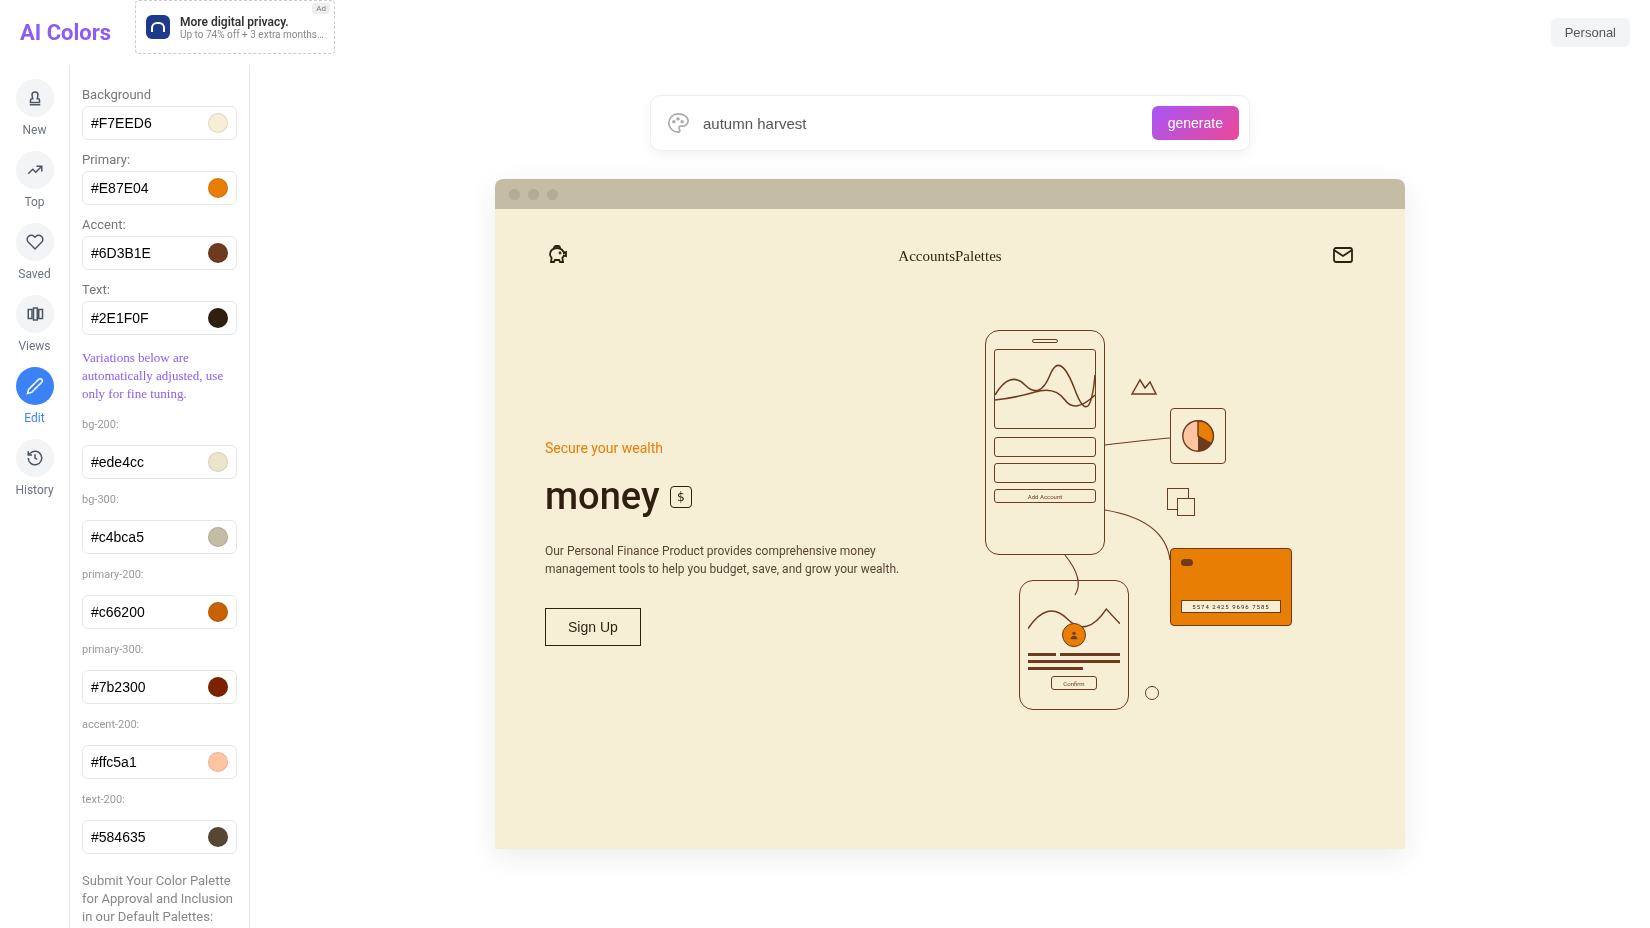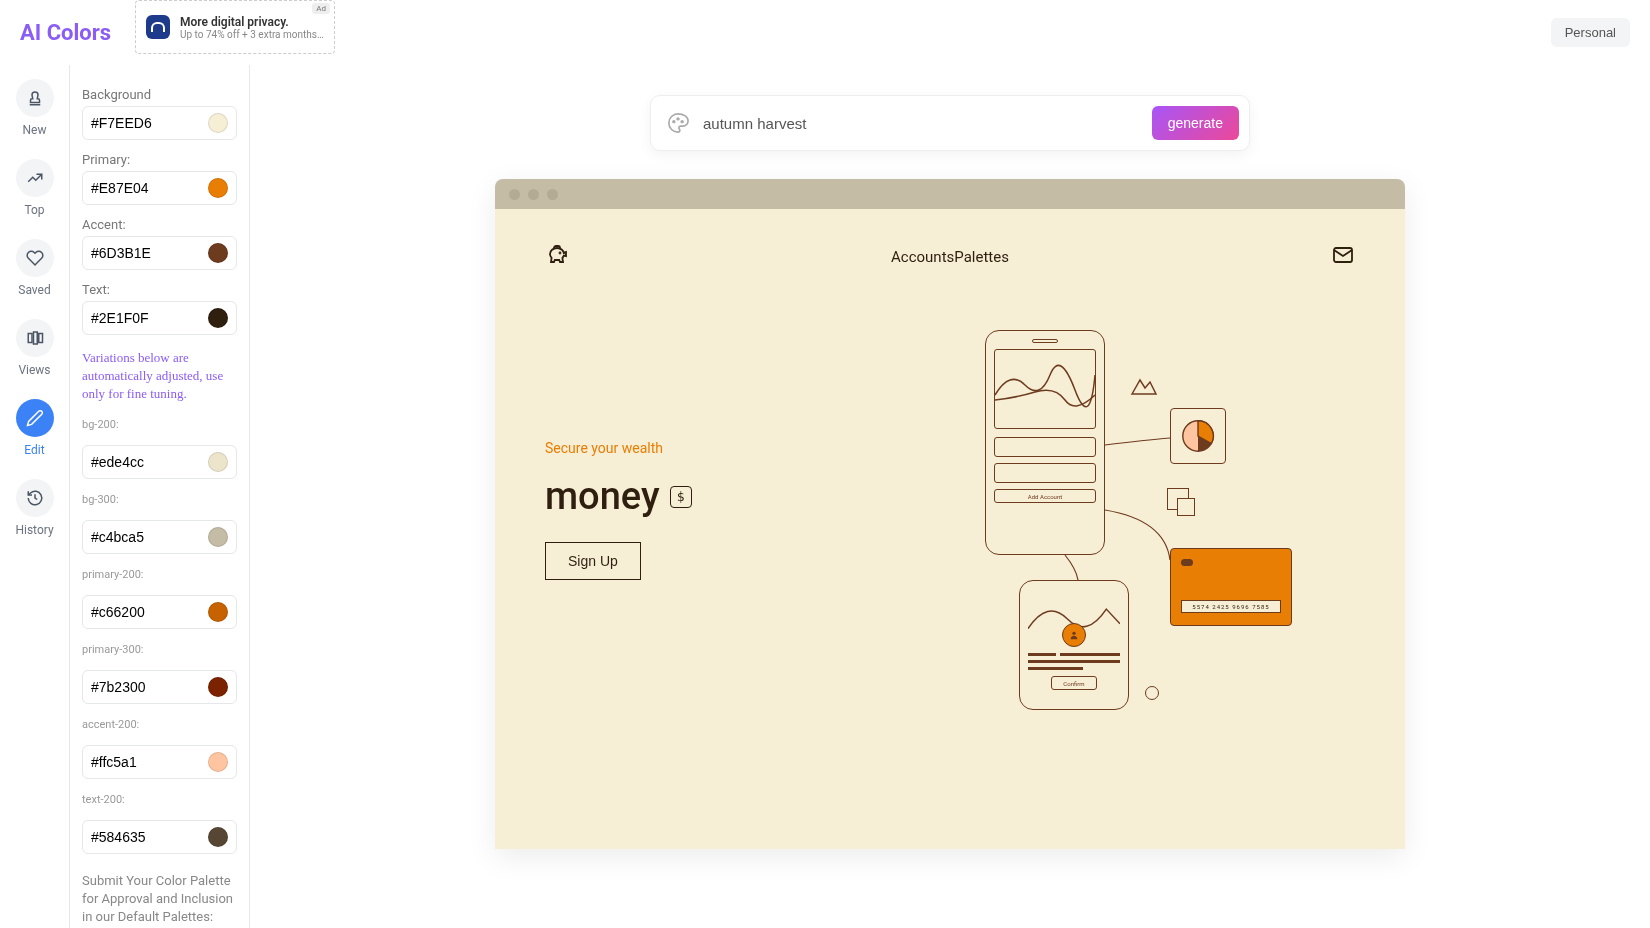--- a/index.html
+++ b/index.html
@@ -81,21 +81,20 @@
     .main { display: flex; height: calc(100vh - 65px); }
 
     
     .nav-rail {
       width: 70px;
       border-right: 1px solid #e5e7eb;
       display: flex;
       flex-direction: column;
       align-items: center;
       padding-top: 8px;
-      gap: 8px;
       background: #fff;
     }
     .nav-item {
       width: 56px;
       display: flex;
       flex-direction: column;
       align-items: center;
       padding: 6px 0 8px;
       cursor: pointer;
       border-radius: 8px;
@@ -252,20 +251,21 @@
       align-items: center;
       justify-content: space-between;
       margin-bottom: 60px;
     }
     .preview-logo { color: #2E1F0F; }
     .preview-links {
       display: flex;
       position: absolute;
       left: 50%;
       transform: translateX(-50%);
+      font-family: Liberation Serif, serif;
     }
     .preview-links span {
       font-size: 15px;
       color: #2E1F0F;
     }
     .preview-mail { color: #2E1F0F; }
     .preview-hero {
       display: flex;
       gap: 40px;
     }
@@ -642,20 +642,21 @@
           </span>
         </div>
 
         <div class="preview-hero">
           <div class="hero-text">
             <div class="hero-eyebrow">Secure your wealth</div>
             <div class="hero-title">
               <span>money</span>
               <span class="dollar-badge">$</span>
             </div>
+            <div class="hero-desc">Our Personal Finance Product provides comprehensive money management tools to help you budget, save, and grow your wealth.</div>
             <button class="signup-btn">Sign Up</button>
           </div>
 
           <div class="hero-illus">
 
             <div class="phone1">
               <div class="phone1-notch"></div>
               <div class="chart-box">
                 <svg class="chart-line" viewBox="0 0 100 60">
                     <path d="M0 45 Q 15 20 30 35 T 55 25 T 80 40 T 100 25" fill="none" stroke="#6D3B1E" stroke-width="1.5"></path>

